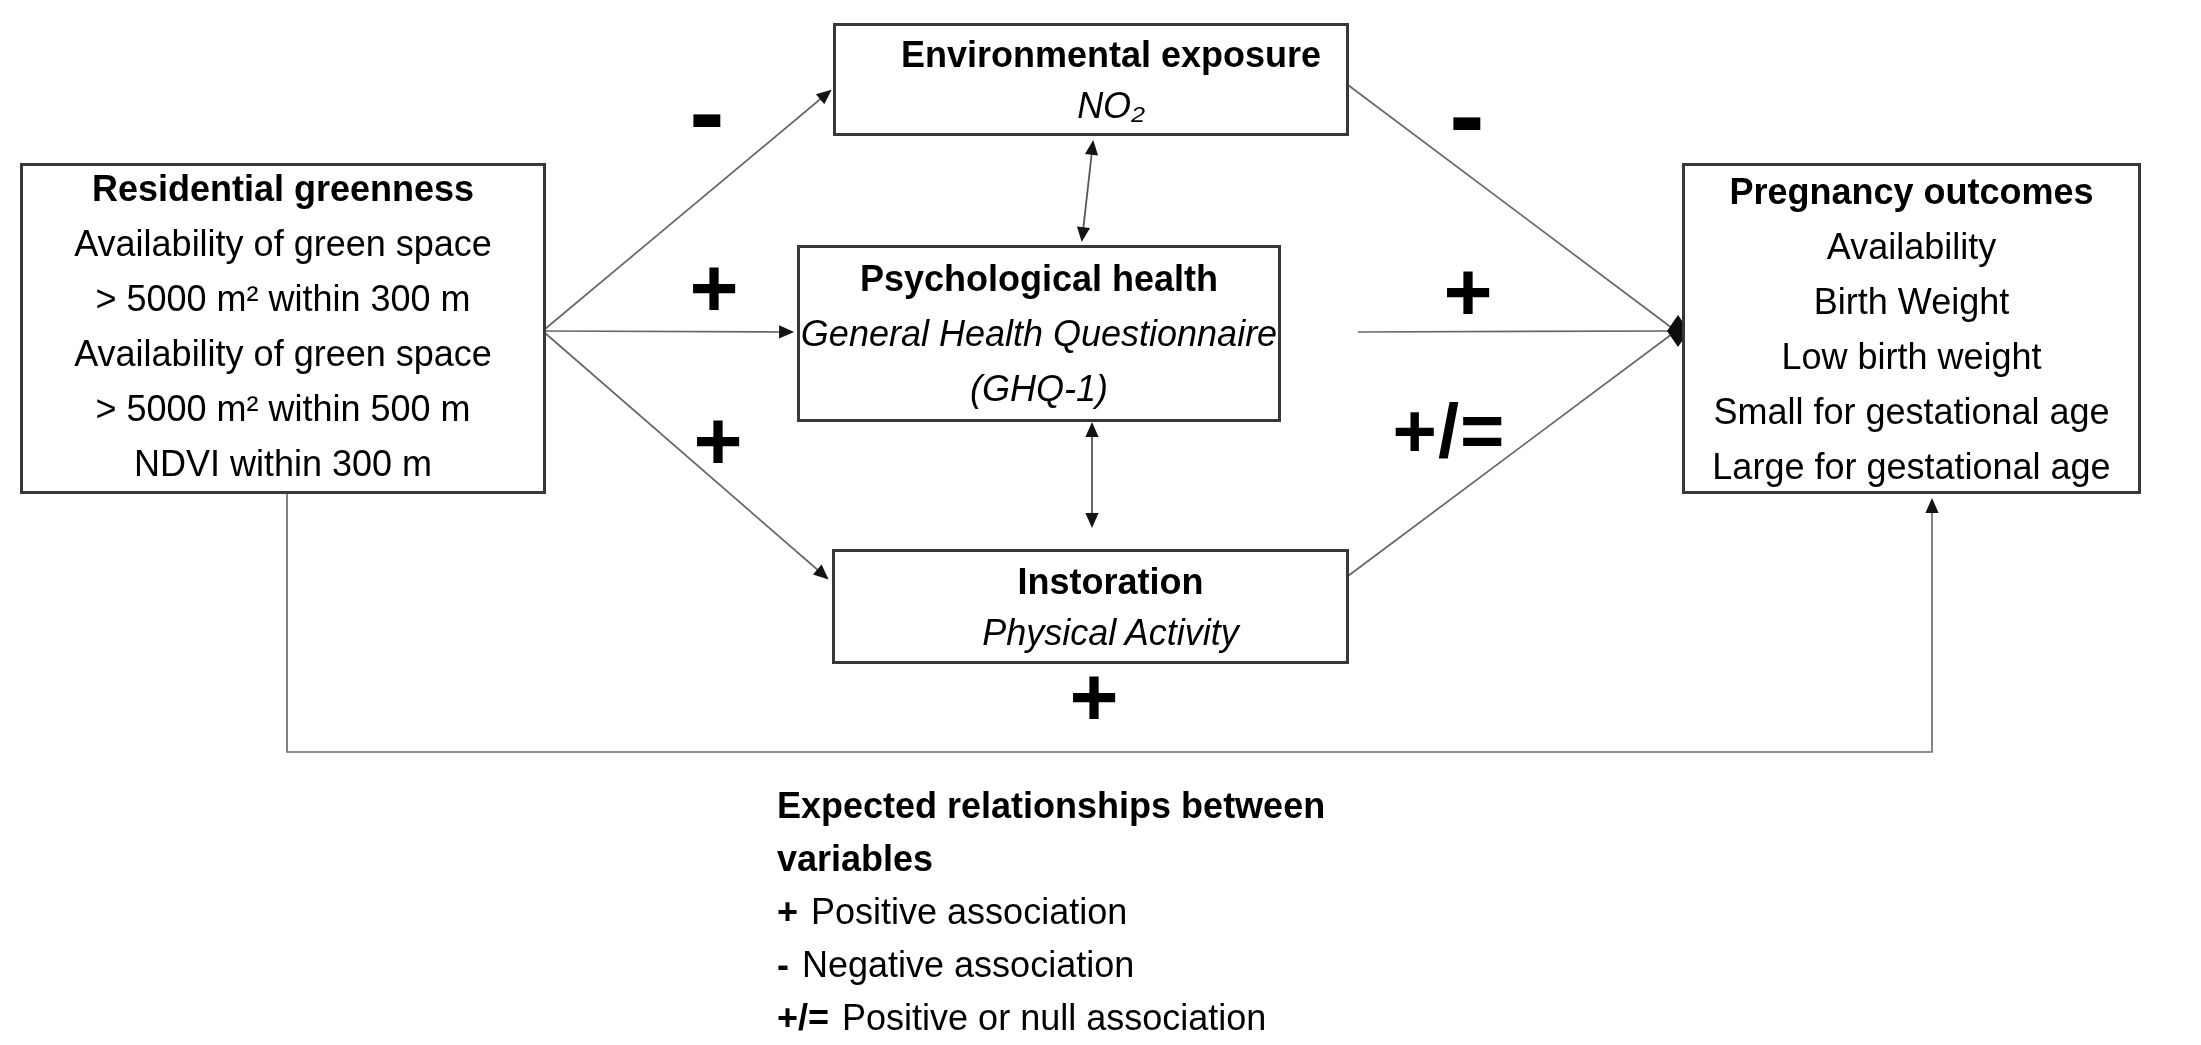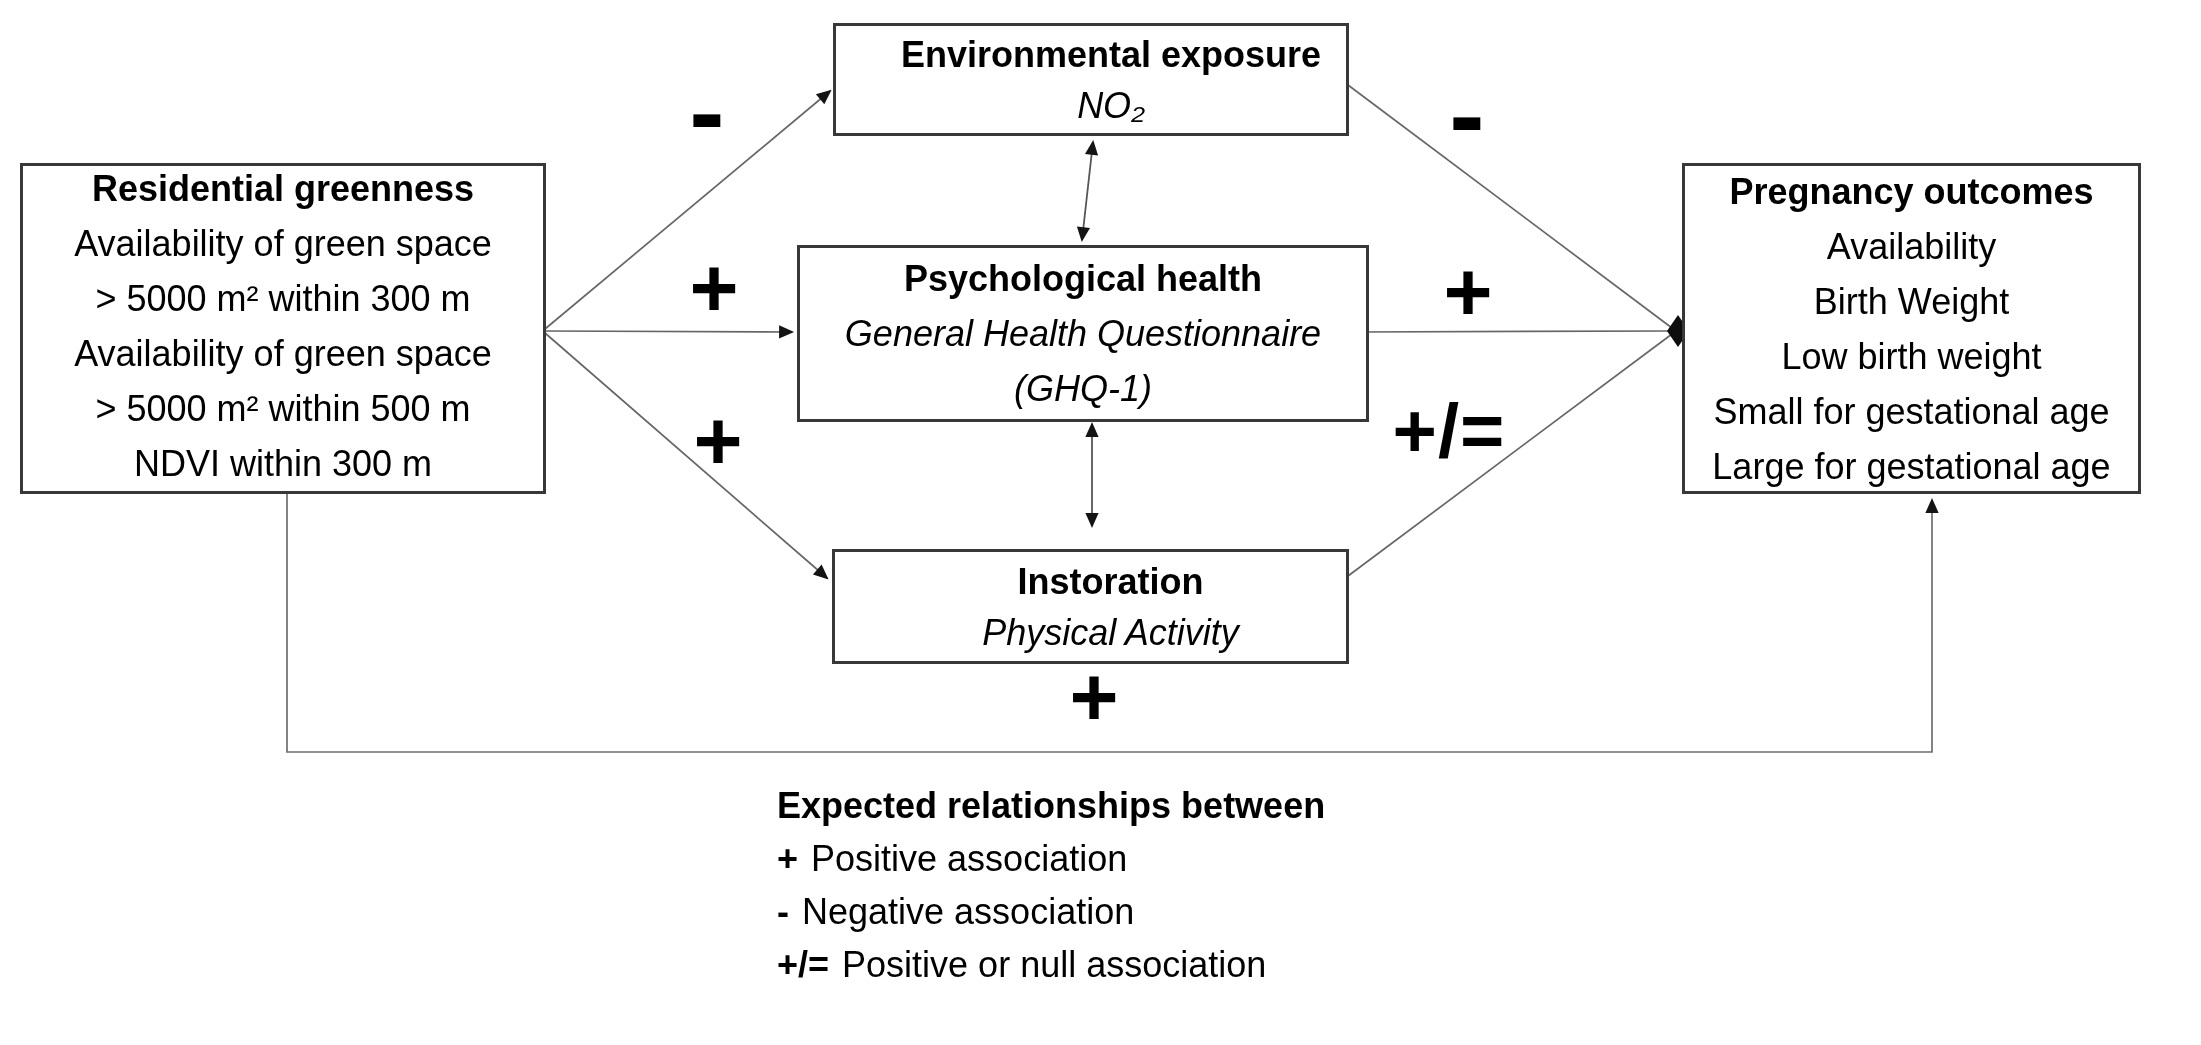--- a/index.html
+++ b/index.html
@@ -90,21 +90,21 @@
     <div>Availability of green space</div>
     <div>&gt; 5000 m² within 500 m</div>
     <div>NDVI within 300 m</div>
   </div>
 
   <div class="node compact" style="left:833px; top:23px; width:516px; height:113px;">
     <div class="title">Environmental exposure</div>
     <div class="em">NO₂</div>
   </div>
 
-  <div class="node" style="left:797px; top:245px; width:572px; height:177px;">
+  <div class="node" style="left:797px; top:245px; width:484px; height:177px;">
     <div class="title">Psychological health</div>
     <div class="em">General Health Questionnaire</div>
     <div class="em">(GHQ-1)</div>
   </div>
 
   <div class="node compact" style="left:832px; top:529px; width:517px; height:115px;margin-top:20px;">
     <div class="title">Instoration</div>
     <div class="em">Physical Activity</div>
   </div>
 
@@ -120,20 +120,21 @@
   <div class="sign sign-minus" style="left:707px; top:111px;">-</div>
   <div class="sign sign-plus" style="left:714px; top:288px;">+</div>
   <div class="sign sign-plus" style="left:718px; top:441px;">+</div>
   <div class="sign sign-minus" style="left:1467px; top:114px;">-</div>
   <div class="sign sign-plus" style="left:1468px; top:292px;">+</div>
   <div class="sign sign-pluseq" style="left:1449px; top:431px;">+/=</div>
   <div class="sign sign-plus" style="left:1094px; top:697px;">+</div>
 
   <div class="legend" style="left:777px; top:779px;">
     <div class="legend-title">Expected relationships between</div>
+    <div class="legend-title">variables</div>
     <div class="legend-item">
       <b>+</b><span>Positive association</span>
     </div>
     <div class="legend-item">
       <b>-</b><span>Negative association</span>
     </div>
     <div class="legend-item">
       <b>+/=</b><span>Positive or null association</span>
     </div>
   </div>

